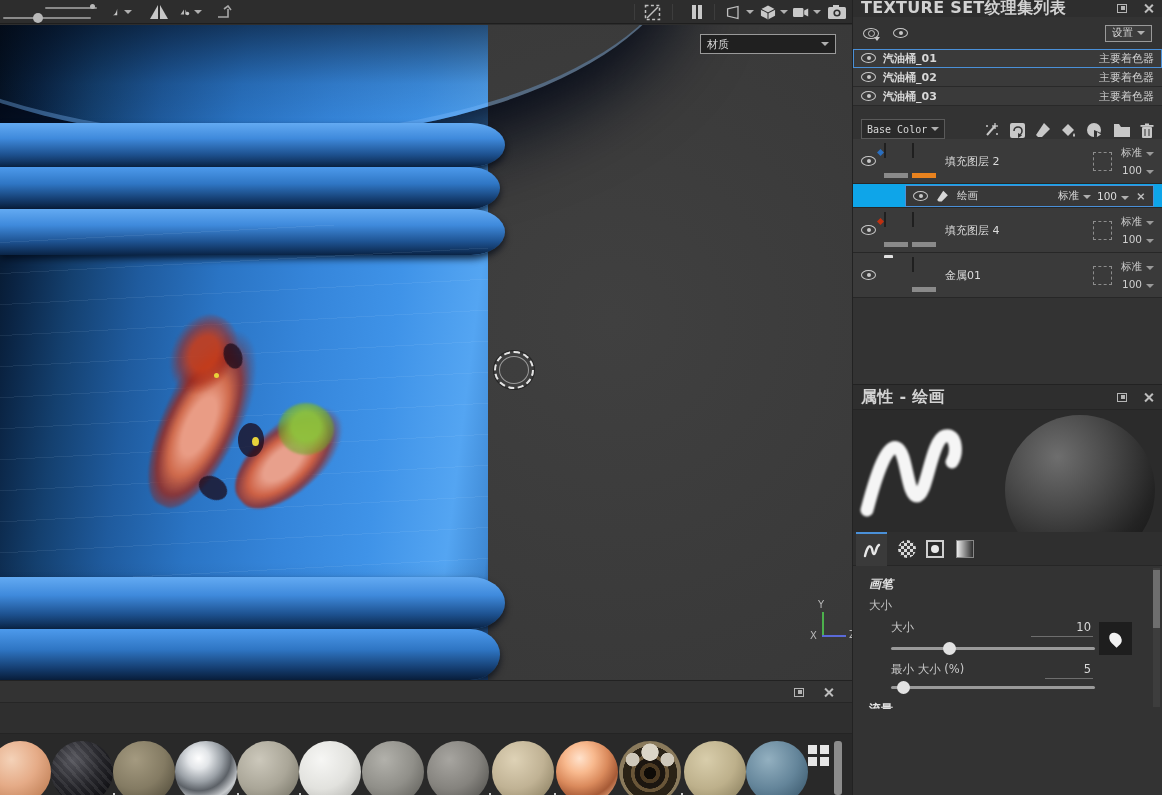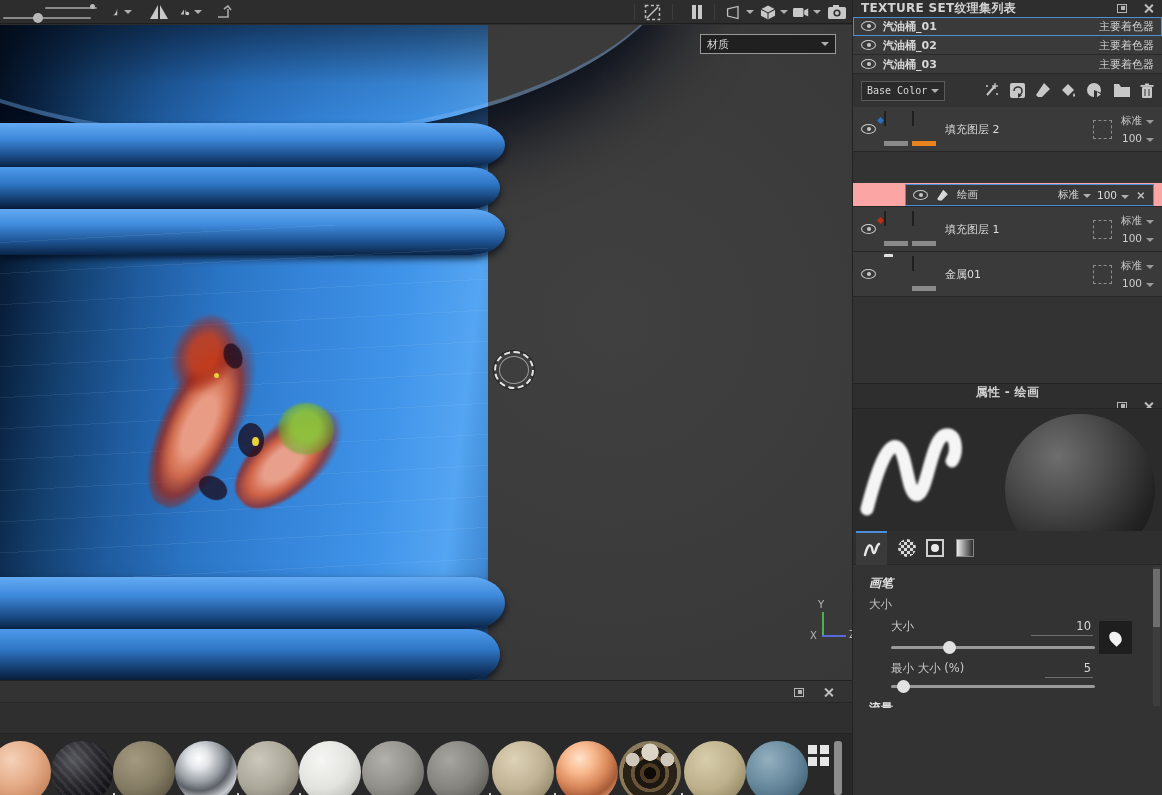--- a/index.html
+++ b/index.html
@@ -108,21 +108,21 @@
                 linear-gradient(#e6e6e6,#e6e6e6) 12px 0/9px 9px no-repeat,
                 linear-gradient(#e6e6e6,#e6e6e6) 0 12px/9px 9px no-repeat,
                 linear-gradient(#e6e6e6,#e6e6e6) 12px 12px/9px 9px no-repeat; }
   #shelf-scrollbar { position:absolute; left:834px; top:61px; width:8px; height:54px;
     background:#8c8c8c; border-radius:3px; }
 
   
   #right-panel { left:852px; top:0; width:310px; height:795px; background:#333333;
     border-left:1px solid #222; font-size:11px; }
   .panel-header { position:relative; height:17px; background:#2e2e2e; display:flex; align-items:center;
-    padding:0 8px; font-weight:bold; font-size:12px; color:#d2d2d2; letter-spacing:.3px; }
+    padding:0 8px; font-weight:bold; font-size:16px; color:#d2d2d2; letter-spacing:.3px; }
   .ph-icons { margin-left:auto; display:flex; align-items:center; gap:16px; }
 
   
   #ts-iconrow { position:relative; height:32px; display:flex; align-items:center; padding:0 10px; gap:14px; }
   #ts-settings { margin-left:auto; height:17px; border:1px solid #9a9a9a; background:#3c3c3c;
     display:flex; align-items:center; padding:0 6px; font-size:10.5px; color:#d8d8d8; }
   .ts-row { position:relative; height:19px; background:#3a3a3a; border-bottom:1px solid #292929;
     display:flex; align-items:center; padding:0 8px; gap:7px; font-size:11px; color:#d8d8d8; }
   .ts-row.selected { outline:1px solid #4a90d8; outline-offset:-1px; }
   .ts-shader { margin-left:auto; color:#cfcfcf; }
@@ -136,21 +136,21 @@
   
   #layer-tabs { position:relative; height:26px; background:#2a2a2a; border-bottom:1px solid #262626; margin-top:55px; }
   #tab-layers { position:absolute; left:0; top:0; width:72px; height:26px; background:#3a3a3a;
     border-top:2px solid #4a90d8; display:flex; align-items:center; justify-content:center; gap:8px;
     font-weight:bold; color:#e0e0e0; }
   #tab-ts-settings { position:absolute; left:74px; top:2px; width:140px; height:24px; background:#2d2d2d;
     border:1px solid #3f3f3f; display:flex; align-items:center; justify-content:center;
     font-size:9.5px; font-weight:bold; color:#cfcfcf; }
 
   
-  #channel-row { position:relative; height:33px; display:flex; align-items:center; padding:0 8px; }
+  #channel-row { position:relative; height:33px; display:flex; align-items:flex-end; padding:0 8px; }
   #channel-dd { width:84px; height:20px; background:#2a2a2a; border:1px solid #5a5a5a;
     display:flex; align-items:center; padding:0 5px; font-family:"DejaVu Sans Mono",monospace;
     font-size:10px; color:#d8d8d8; }
   #channel-dd .chv { margin-left:auto; }
   .lt-icons { margin-left:auto; display:flex; align-items:center; gap:9px; }
   .lt-icons svg { display:block; }
 
   
   .layer-row { position:relative; height:45px; background:#3a3a3a; border-bottom:1px solid #272727;
     display:flex; align-items:center; padding:0 8px; }
@@ -163,21 +163,21 @@
     background:#2a6fc0; clip-path:polygon(50% 0,100% 50%,50% 100%,0 50%); outline:1px solid rgba(255,255,255,.8); }
   .lr-name { margin-left:9px; font-size:11px; color:#dcdcdc; }
   .lr-right { margin-left:auto; display:flex; align-items:center; gap:9px; }
   .blend-col { display:flex; flex-direction:column; align-items:flex-end; gap:4px; font-size:10.5px; color:#cfcfcf; }
   .blend-col .chv { border-top-color:#9a9a9a; }
   .folder-icon { position:relative; width:22px; height:15px; background:#e0e0e0; border-radius:1px; margin-top:4px; }
   .folder-icon::before { content:''; position:absolute; left:0; top:-3px; width:9px; height:3px;
     background:#e0e0e0; border-radius:1px 1px 0 0; }
   .thumb.metal { background: repeating-linear-gradient(90deg, #7a5226 0 3px, #45301a 3px 6px, #5c3d1e 6px 9px),
     #5a3c1e; box-shadow: inset 0 6px 6px rgba(0,0,0,.55), inset 0 -6px 6px rgba(0,0,0,.55); }
-  #paint-row { position:relative; height:24px; background:#fca5a5; border-bottom:1px solid #272727;margin-top:31px; }
+  #paint-row { position:relative; height:24px; background:#0ea5e9; border-bottom:1px solid #272727; }
   #paint-row-box { position:absolute; left:52px; top:1px; right:8px; height:22px;
     border:1px solid #4a90d8; background:#383838; display:flex; align-items:center; padding:0 7px; gap:8px;
     font-size:10.5px; color:#dcdcdc; }
   #paint-row-box .right { margin-left:auto; display:flex; align-items:center; gap:6px; }
 
   
   #props-header-wrap { margin-top:86px; border-top:1px solid #222; }
   #props-preview { position:relative; height:123px; background:#2b2b2b; overflow:hidden; border-top:1px solid #252525; }
   #preview-sphere { position:absolute; left:152px; top:5px; width:150px; height:150px; border-radius:50%;
     background: radial-gradient(circle at 35% 28%, #6e6e6e 0%, #4a4a4a 35%, #232323 70%, #101010 100%); }
@@ -360,20 +360,28 @@
 
 <div class="abs" id="right-panel">
 
   <div class="panel-header">
     <span>TEXTURE SET纹理集列表</span>
     <span class="ph-icons">
       <span class="undock"></span>
       <span class="xmark"></span>
     </span>
   </div>
+  <div id="ts-iconrow">
+    <span class="cycle-eye"></span>
+    <span class="eye"></span>
+    <span id="ts-settings">
+      <span>设置</span>
+      <span class="chv"></span>
+    </span>
+  </div>
   <div class="ts-row selected">
     <span class="eye"></span>
     <span style="font-weight:bold;">汽油桶_01</span>
     <span class="ts-shader">主要着色器</span>
   </div>
   <div class="ts-row">
     <span class="eye"></span>
     <span style="font-weight:bold;">汽油桶_02</span>
     <span class="ts-shader">主要着色器</span>
   </div>
@@ -467,21 +475,21 @@
     <span class="lr-thumbs">
       <span class="thumb-wrap">
         <span class="thumb" style="background:#f5492b;"><span class="bucket-glyph" style="background:#c03010;"></span></span>
         <span class="underbar"></span>
       </span>
       <span class="thumb-wrap">
         <span class="thumb" style="background:#0a0a0a;"></span>
         <span class="underbar"></span>
       </span>
     </span>
-    <span class="lr-name">填充图层 1</span>
+    <span class="lr-name">填充图层 4</span>
     <span class="lr-right">
       <span class="dashed-sq"></span>
       <span class="blend-col">
         <span><span>标准</span><span class="chv"></span></span>
         <span><span>100</span><span class="chv"></span></span>
       </span>
     </span>
   </div>
   <div class="layer-row">
     <span class="eye"></span>
@@ -498,21 +506,21 @@
     <span class="lr-right">
       <span class="dashed-sq"></span>
       <span class="blend-col">
         <span><span>标准</span><span class="chv"></span></span>
         <span><span>100</span><span class="chv"></span></span>
       </span>
     </span>
   </div>
 
   <div id="props-header-wrap">
-    <div class="panel-header" style="height:24px;flex-direction:column;">
+    <div class="panel-header" style="height:24px;">
       <span>属性 - 绘画</span>
       <span class="ph-icons">
         <span class="undock"></span>
         <span class="xmark"></span>
       </span>
     </div>
   </div>
   <div id="props-preview">
     <svg width="150" height="123" viewBox="0 0 150 123" style="position:absolute;left:0;top:0;">
       <path d="M14 100 C 24 62, 34 34, 44 38 C 54 42, 54 86, 64 86 C 74 86, 78 30, 92 26 C 103 23, 105 42, 99 52" fill="none" stroke="#f5f5f5" stroke-width="13" stroke-linecap="round" stroke-linejoin="round" style="filter:blur(1.2px);"></path>

